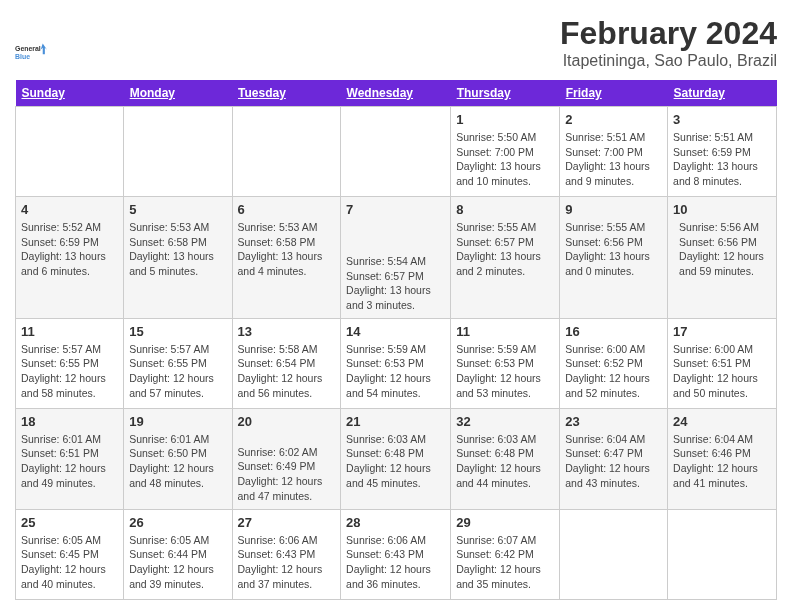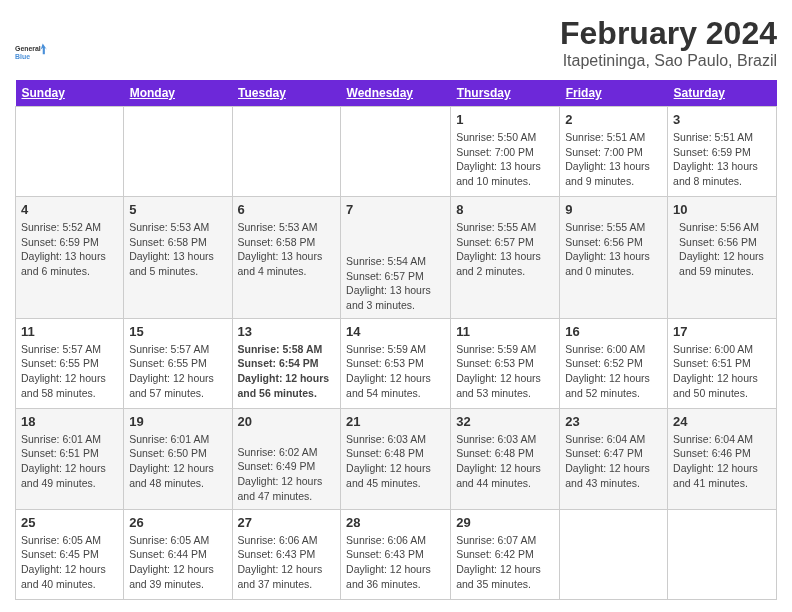--- a/index.html
+++ b/index.html
@@ -196,21 +196,21 @@
         </td>
         <td>
           <div class="day-num">15</div>
           <div class="day-info" style="white-space: pre-line;">Sunrise: 5:57 AM
 Sunset: 6:55 PM
 Daylight: 12 hours
 and 57 minutes.</div>
         </td>
         <td>
           <div class="day-num">13</div>
-          <div class="day-info" style="white-space: pre-line; font-weight: bold;">Sunrise: 5:58 AM
+          <div class="day-info" style="white-space: pre-line;">Sunrise: 5:58 AM
 Sunset: 6:54 PM
 Daylight: 12 hours
 and 56 minutes.</div>
         </td>
         <td>
           <div class="day-num">14</div>
           <div class="day-info" style="white-space: pre-line;">Sunrise: 5:59 AM
 Sunset: 6:53 PM
 Daylight: 12 hours
 and 54 minutes.</div>

